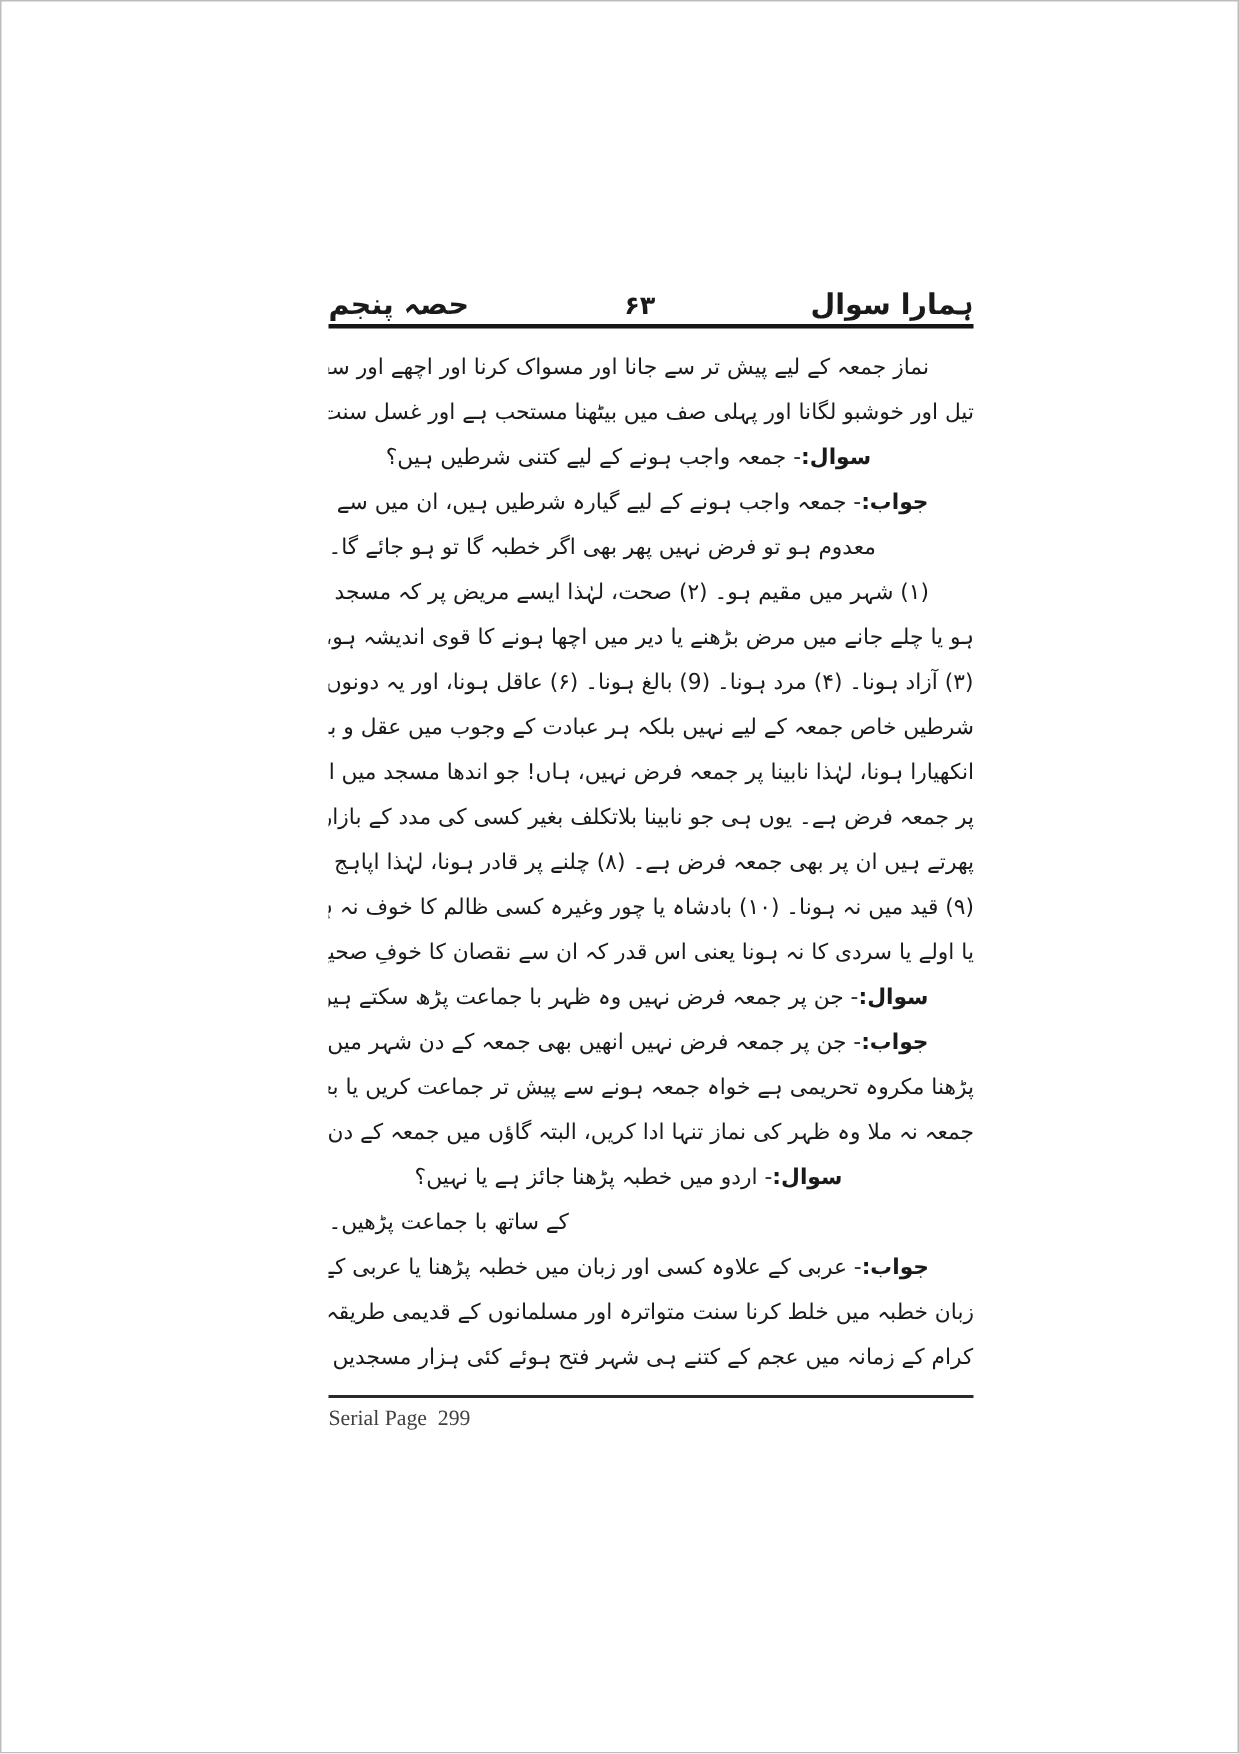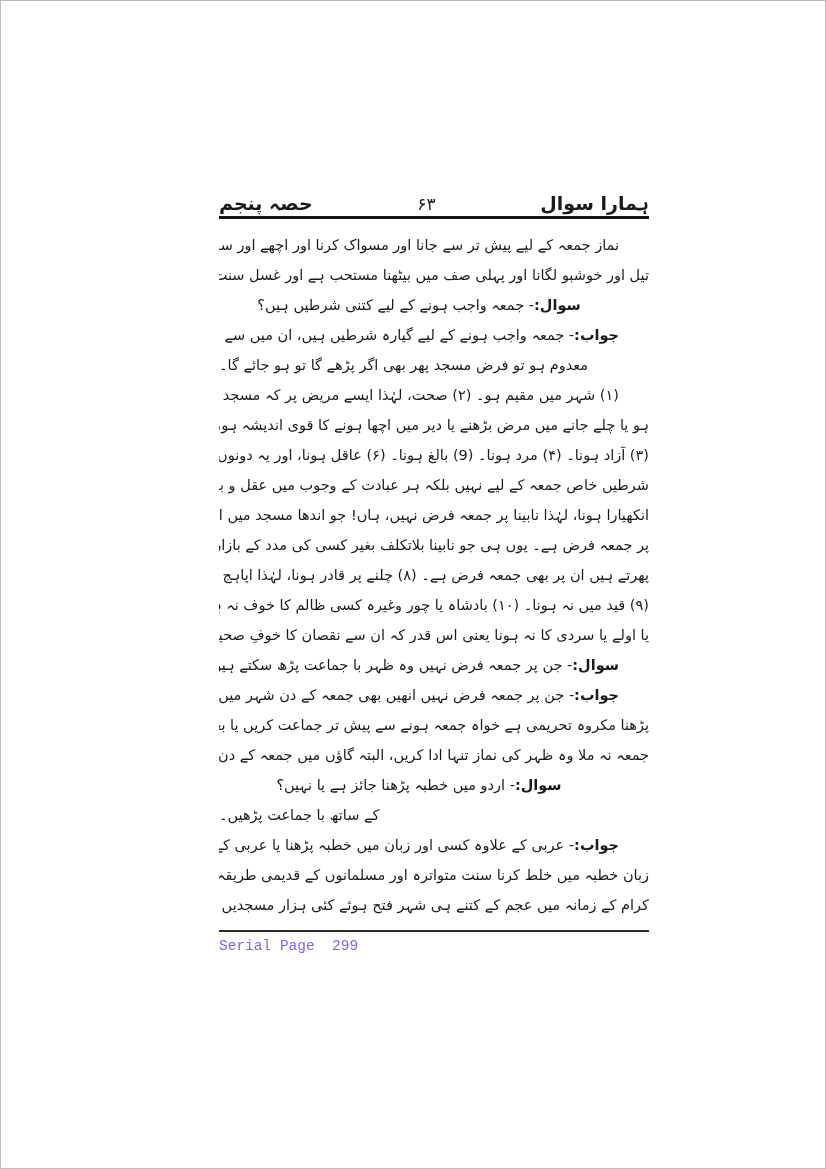--- a/index.html
+++ b/index.html
@@ -30,21 +30,21 @@
   }
   .hdr .t{
     font-size:19px;
     font-weight:600;
     line-height:1;
     white-space:nowrap;
     margin-top:40px;
   }
   .hdr .num{
     font-size:17px;
-    font-weight:400;
+    font-weight:700;
     line-height:1;
   }
   
   .bodytxt{margin-top:11px;}
   .line{
     direction:rtl;
     height:30px;
     line-height:30px;
     font-size:14.5px;
     white-space:nowrap;
@@ -63,44 +63,44 @@
   .qa{font-weight:700;}
   
   .footer{
     margin-top:10px;
     border-top:2px solid #2a2a2a;
     padding-top:3px;
     direction:ltr;
     text-align:left;
   }
   .serial{
-    font-family:Liberation Mono, monospace;
+    font-family:Liberation Serif, serif;
     font-size:14.5px;
-    color:#8b5cf6;
+    color:#404040;
     white-space:pre;
   }
 </style>
 </head>
 <body>
 
 <div class="page">
   <div class="sheet">
 
     <div class="hdr">
       <span class="t">ہمارا سوال</span>
       <span class="num">۶۳</span>
       <span class="t">حصہ پنجم</span>
     </div>
 
     <div class="bodytxt">
         <div class="line first">نماز جمعہ کے لیے پیش تر سے جانا اور مسواک کرنا اور اچھے اور سفید کپڑے پہننا اور</div>
         <div class="line last">تیل اور خوشبو لگانا اور پہلی صف میں بیٹھنا مستحب ہے اور غسل سنت ۔</div>
         <div class="line single"><span class="qa">سوال:</span>- جمعہ واجب ہونے کے لیے کتنی شرطیں ہیں؟</div>
         <div class="line first"><span class="qa">جواب:</span>- جمعہ واجب ہونے کے لیے گیارہ شرطیں ہیں، ان میں سے ایک بھی</div>
-        <div class="line last">معدوم ہو تو فرض مسجد پھر بھی اگر پڑھے گا تو ہو جائے گا۔</div>
+        <div class="line last">معدوم ہو تو فرض نہیں پھر بھی اگر خطبہ گا تو ہو جائے گا۔</div>
         <div class="line first">(۱) شہر میں مقیم ہو۔ (۲) صحت، لہٰذا ایسے مریض پر کہ مسجد جمعہ تک نہ جا سکتا</div>
         <div class="line mid">ہو یا چلے جانے میں مرض بڑھنے یا دیر میں اچھا ہونے کا قوی اندیشہ ہو، جمعہ فرض نہیں۔</div>
         <div class="line mid">(۳) آزاد ہونا۔ (۴) مرد ہونا۔ (9) بالغ ہونا۔ (۶) عاقل ہونا، اور یہ دونوں</div>
         <div class="line mid">شرطیں خاص جمعہ کے لیے نہیں بلکہ ہر عبادت کے وجوب میں عقل و بلوغ شرط ہے۔ (۷)</div>
         <div class="line mid">انکھیارا ہونا، لہٰذا نابینا پر جمعہ فرض نہیں، ہاں! جو اندھا مسجد میں اذان کے وقت باوضو ہو اس</div>
         <div class="line mid">پر جمعہ فرض ہے۔ یوں ہی جو نابینا بلاتکلف بغیر کسی کی مدد کے بازاروں، راستوں میں چلتے</div>
         <div class="line mid">پھرتے ہیں ان پر بھی جمعہ فرض ہے۔ (۸) چلنے پر قادر ہونا، لہٰذا اپاہج پر جمعہ فرض نہیں۔</div>
         <div class="line mid">(۹) قید میں نہ ہونا۔ (۱۰) بادشاہ یا چور وغیرہ کسی ظالم کا خوف نہ ہونا۔ (۱۱) مینہ یا آندھی</div>
         <div class="line last">یا اولے یا سردی کا نہ ہونا یعنی اس قدر کہ ان سے نقصان کا خوفِ صحیح ہو۔</div>
         <div class="line single"><span class="qa">سوال:</span>- جن پر جمعہ فرض نہیں وہ ظہر با جماعت پڑھ سکتے ہیں یا نہیں؟</div>

